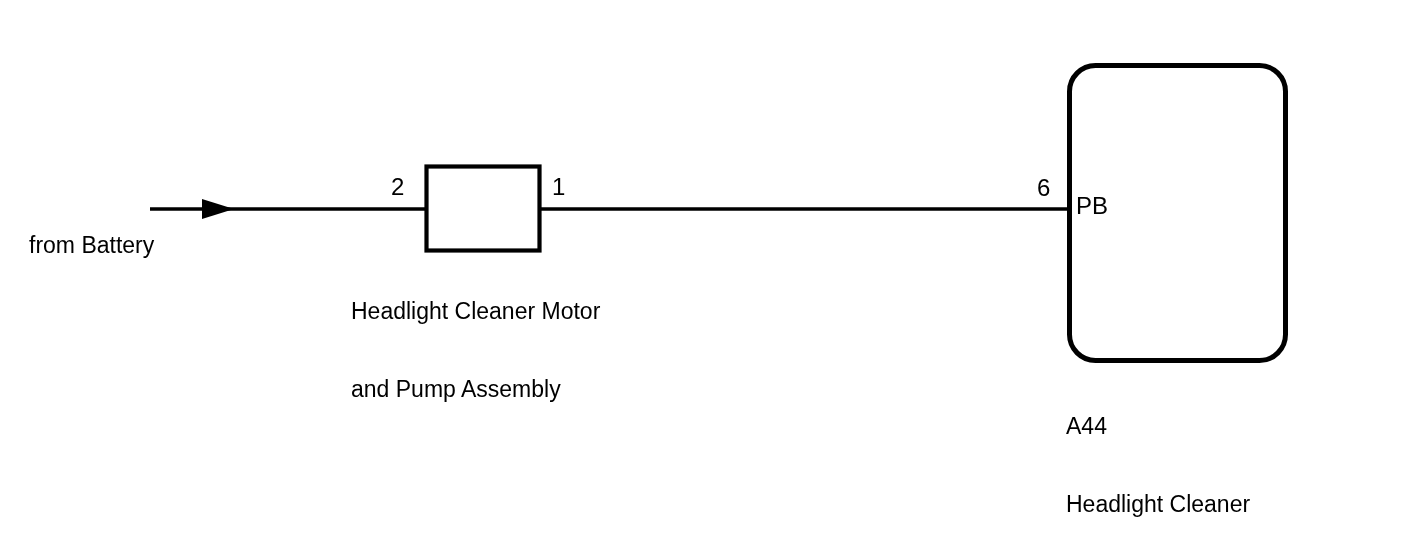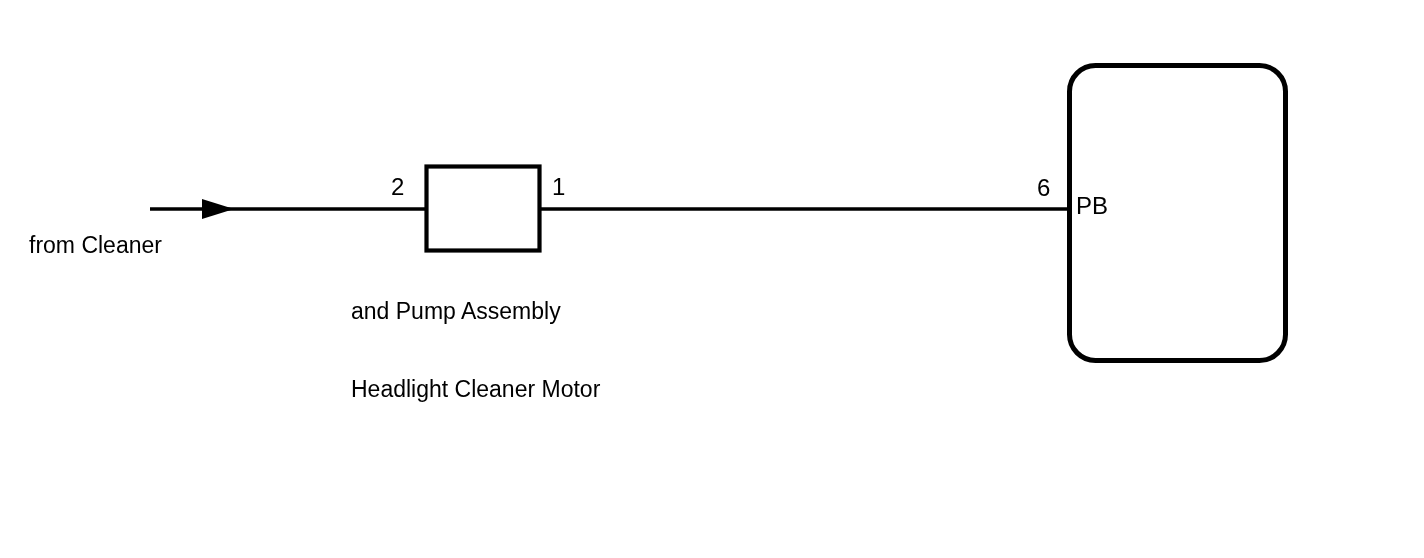--- a/index.html
+++ b/index.html
@@ -79,30 +79,32 @@
 
     <polygon points="202,199 234,209 202,219" fill="#000000"></polygon>
 
     <line x1="540" y1="209" x2="1069" y2="209" stroke="#000000" stroke-width="3.4" stroke-linecap="butt"></line>
 
     <rect x="426.5" y="166.5" width="113" height="84" fill="#ffffff" stroke="#000000" stroke-width="4.2"></rect>
 
     <rect x="1069.5" y="65.5" width="216" height="295" rx="26" ry="26" fill="#ffffff" stroke="#000000" stroke-width="5"></rect>
   </svg>
 
-  <div class="txt source-label">from Cleaner</div>
+  <div class="txt source-label">from Battery</div>
 
   <div class="txt pin-label pin-motor-2">2</div>
   <div class="txt pin-label pin-motor-1">1</div>
 
   <div class="txt pin-label pin-relay-6">6</div>
   <div class="txt pin-label pin-relay-pb">PB</div>
 
   <div class="txt component-block" id="motor-caption">
+    <span class="cline">Headlight Cleaner Motor</span>
     <span class="cline">and Pump Assembly</span>
-    <span class="cline">Headlight Cleaner Motor</span>
   </div>
 
   <div class="txt component-block" id="relay-caption">
+    <span class="cid">A44</span>
+    <span class="cline">Headlight Cleaner</span>
     
   </div>
 
 </div>
 
 </body></html>

